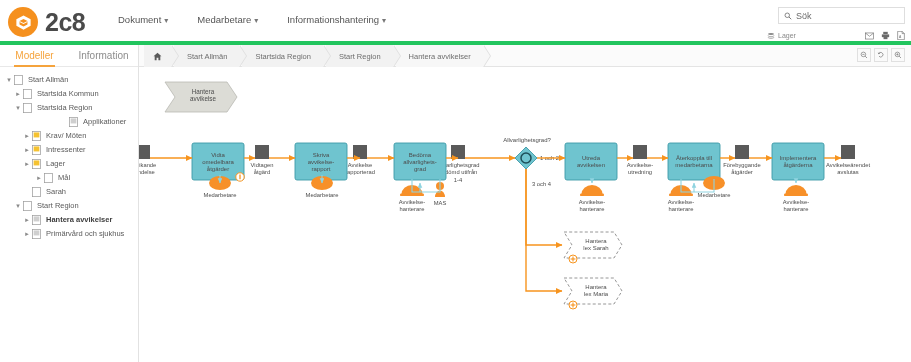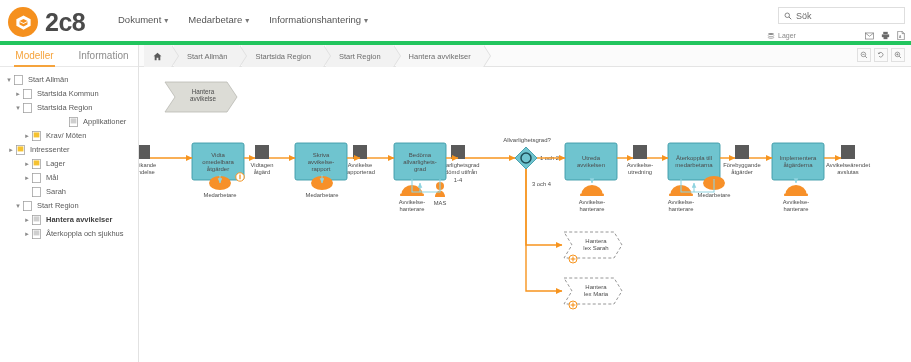--- a/index.html
+++ b/index.html
@@ -24,21 +24,21 @@
     display: flex; align-items: center; justify-content: center;
   }
   .logo-mark svg { display: block; }
   .logo-text {
     position: absolute; left: 45px; top: 8px;
     font-size: 25px; font-weight: bold; color: #4a4a4a;
     letter-spacing: -0.5px;
   }
   .nav-menu {
     position: absolute; left: 118px; top: 14px;
-    display: flex; gap: 20px;
+    display: flex; gap: 29px;
   }
   .nav-item {
     font-size: 9.5px; color: #555; cursor: pointer;
     white-space: nowrap;
   }
   .caret { font-size: 8px; color: #777; margin-left: 3px; }
 
   .search-box {
     position: absolute; right: 6px; top: 7px;
     width: 127px; height: 17px;
@@ -268,21 +268,21 @@
           <span class="arrow">▸</span>
         </span>
         <span class="ticon">
           <svg width="9" height="10" viewBox="0 0 12 14">
             <rect x="0.5" y="0.5" width="11" height="13" fill="#fff" stroke="#9a9a9a"></rect>
             <rect x="2" y="2" width="8" height="7" fill="#f5c231"></rect>
           </svg>
         </span>
         <span class="tlabel">Krav/ Möten</span>
       </div>
-      <div class="tnode" style="padding-left: 6px; align-items: center;">
+      <div class="tnode" style="padding-left: 22px; align-items: center;">
         <span class="tw">
           <span class="arrow">▸</span>
         </span>
         <span class="ticon">
           <svg width="9" height="10" viewBox="0 0 12 14">
             <rect x="0.5" y="0.5" width="11" height="13" fill="#fff" stroke="#9a9a9a"></rect>
             <rect x="2" y="2" width="8" height="7" fill="#f5c231"></rect>
           </svg>
         </span>
         <span class="tlabel">Intressenter</span>
@@ -292,21 +292,21 @@
           <span class="arrow">▸</span>
         </span>
         <span class="ticon">
           <svg width="9" height="10" viewBox="0 0 12 14">
             <rect x="0.5" y="0.5" width="11" height="13" fill="#fff" stroke="#9a9a9a"></rect>
             <rect x="2" y="2" width="8" height="7" fill="#f5c231"></rect>
           </svg>
         </span>
         <span class="tlabel">Lager</span>
       </div>
-      <div class="tnode" style="padding-left: 22px;">
+      <div class="tnode" style="padding-left: 22px; margin-left: 12px;">
         <span class="tw">
           <span class="arrow">▸</span>
         </span>
         <span class="ticon">
           <svg width="9" height="10" viewBox="0 0 12 14">
             <rect x="0.5" y="0.5" width="11" height="13" fill="#fff" stroke="#9a9a9a"></rect>
           </svg>
         </span>
         <span class="tlabel">Mål</span>
       </div>
@@ -345,21 +345,21 @@
       <div class="tnode" style="padding-left: 22px;">
         <span class="tw">
           <span class="arrow">▸</span>
         </span>
         <span class="ticon">
           <svg width="9" height="10" viewBox="0 0 12 14">
             <rect x="0.5" y="0.5" width="11" height="13" fill="#fff" stroke="#9a9a9a"></rect>
             <rect x="2" y="2" width="8" height="7" fill="#cfcfcf"></rect>
           </svg>
         </span>
-        <span class="tlabel">Återkoppla och sjukhus</span>
+        <span class="tlabel">Primärvård och sjukhus</span>
       </div>
     </div>
 </div>
 
 <div class="crumbbar">
   <div class="crumbs">
     <div class="crumb home">
       <svg width="9" height="9" viewBox="0 0 16 16">
           <path d="M8 1.5 L15 7.5 H13 V14.5 H9.6 V10.2 H6.4 V14.5 H3 V7.5 H1 Z" fill="#5a5a5a"></path>
         </svg>

